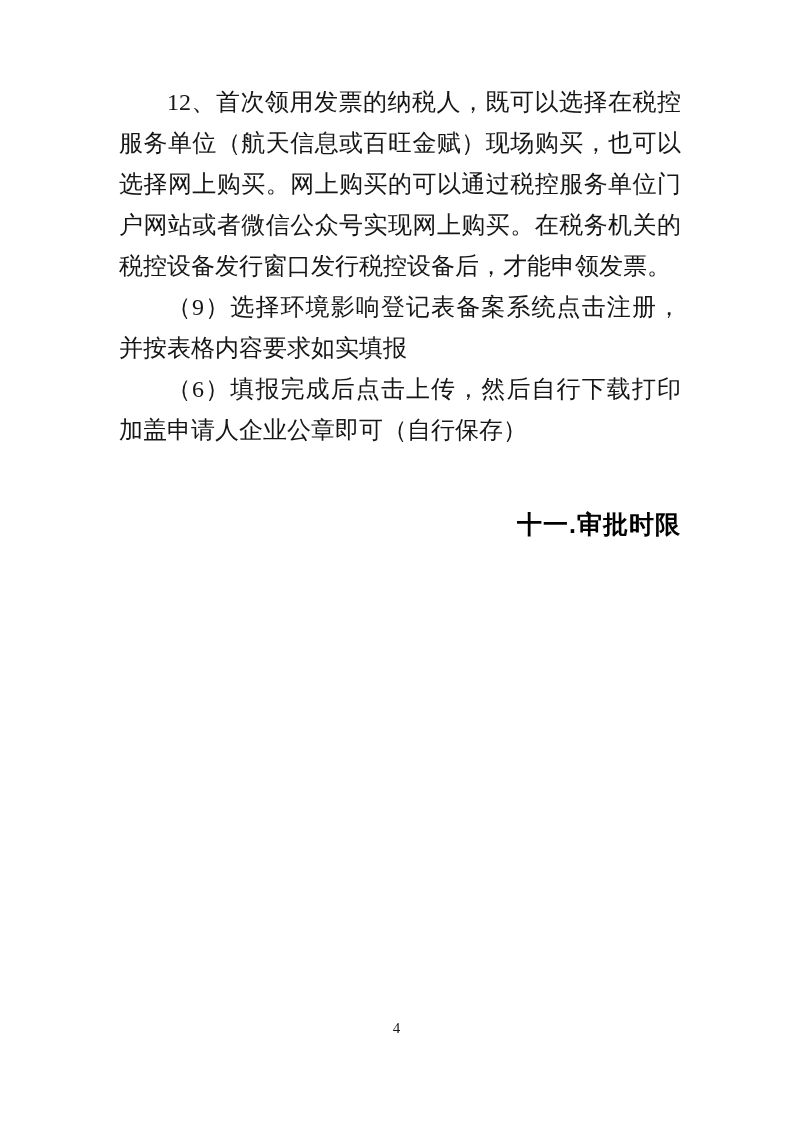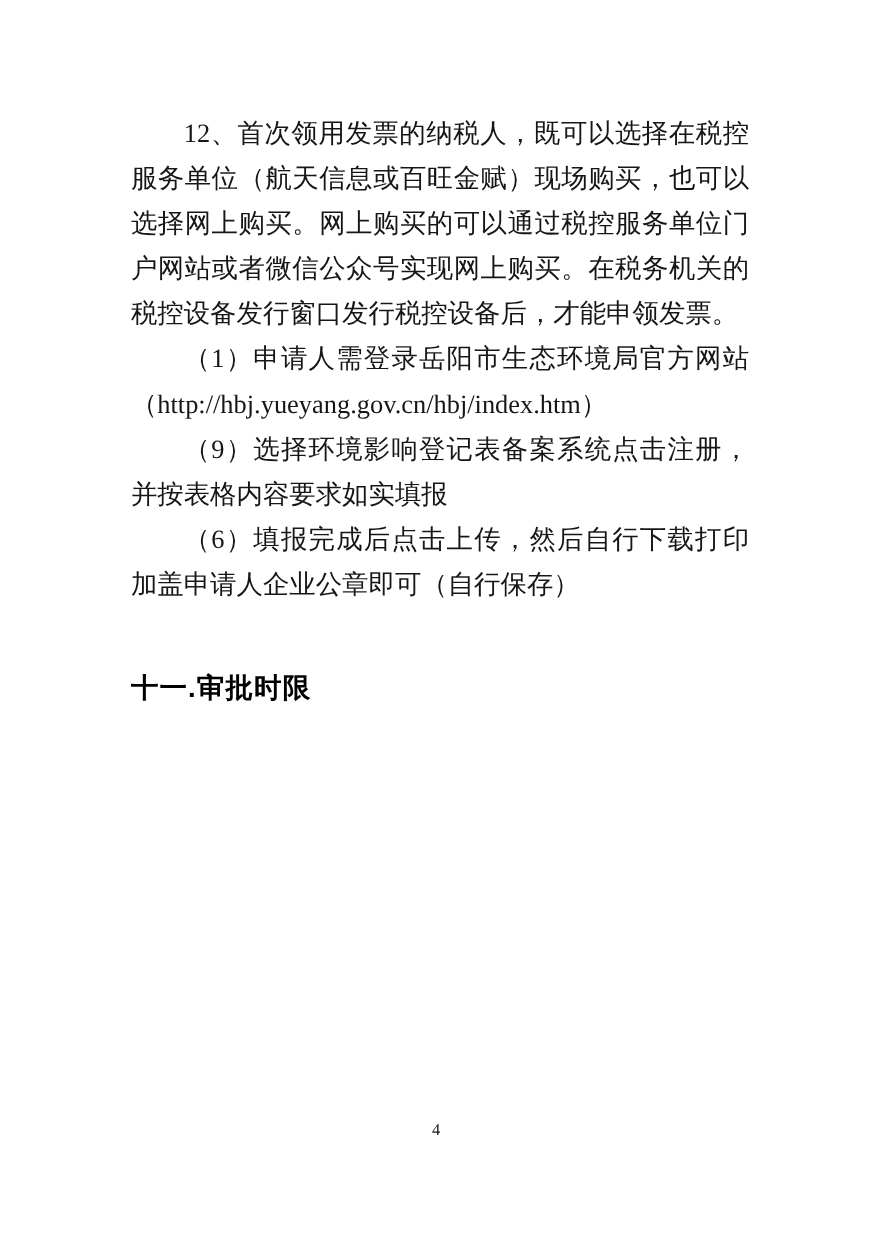--- a/index.html
+++ b/index.html
@@ -11,40 +11,40 @@
     position: relative;
     width: 793px;
     height: 1122px;
     margin: 0 auto;
     background: #ffffff;
     overflow: hidden;
   }
   .content {
     position: absolute;
     left: 119px;
-    top: 102px;
+    top: 82px;
     width: 562px;
     color: #161616;
     font-size: 24px;
     line-height: 41px;
     text-align: justify;
     text-justify: inter-ideograph;
   }
   p.body-para {
     text-indent: 2em;
     word-break: break-all;
   }
   h2.section-heading {
     margin-top: 52px;
     font-family: "Liberation Sans", "DejaVu Sans", sans-serif;
     font-size: 25px;
     font-weight: bold;
     line-height: 42px;
     color: #000000;
-    text-align: left;
+    text-align: right;
     letter-spacing: 1px;
   }
   p.body-para.last-section {
     line-height: 45px;
   }
   .page-number {
     position: absolute;
     left: 0;
     top: 1020px;
     width: 100%;
@@ -53,19 +53,18 @@
     color: #161616;
     font-family: "Liberation Serif", "DejaVu Serif", serif;
   }
 </style>
 </head>
 <body>
 
 <div class="page">
   <div class="content">
     <p class="body-para">12、首次领用发票的纳税人，既可以选择在税控服务单位（航天信息或百旺金赋）现场购买，也可以选择网上购买。网上购买的可以通过税控服务单位门户网站或者微信公众号实现网上购买。在税务机关的税控设备发行窗口发行税控设备后，才能申领发票。</p>
-    <p class="body-para">（1）申请人需登录岳阳市生态环境局官方网站（http://hbj.yueyang.gov.cn/hbj/index.htm）</p>
     <p class="body-para">（9）选择环境影响登记表备案系统点击注册，并按表格内容要求如实填报</p>
     <p class="body-para">（6）填报完成后点击上传，然后自行下载打印加盖申请人企业公章即可（自行保存）</p>
     <h2 class="section-heading">十一.审批时限</h2>
   </div>
   <div class="page-number">4</div>
 </div>
 
 </body></html>

